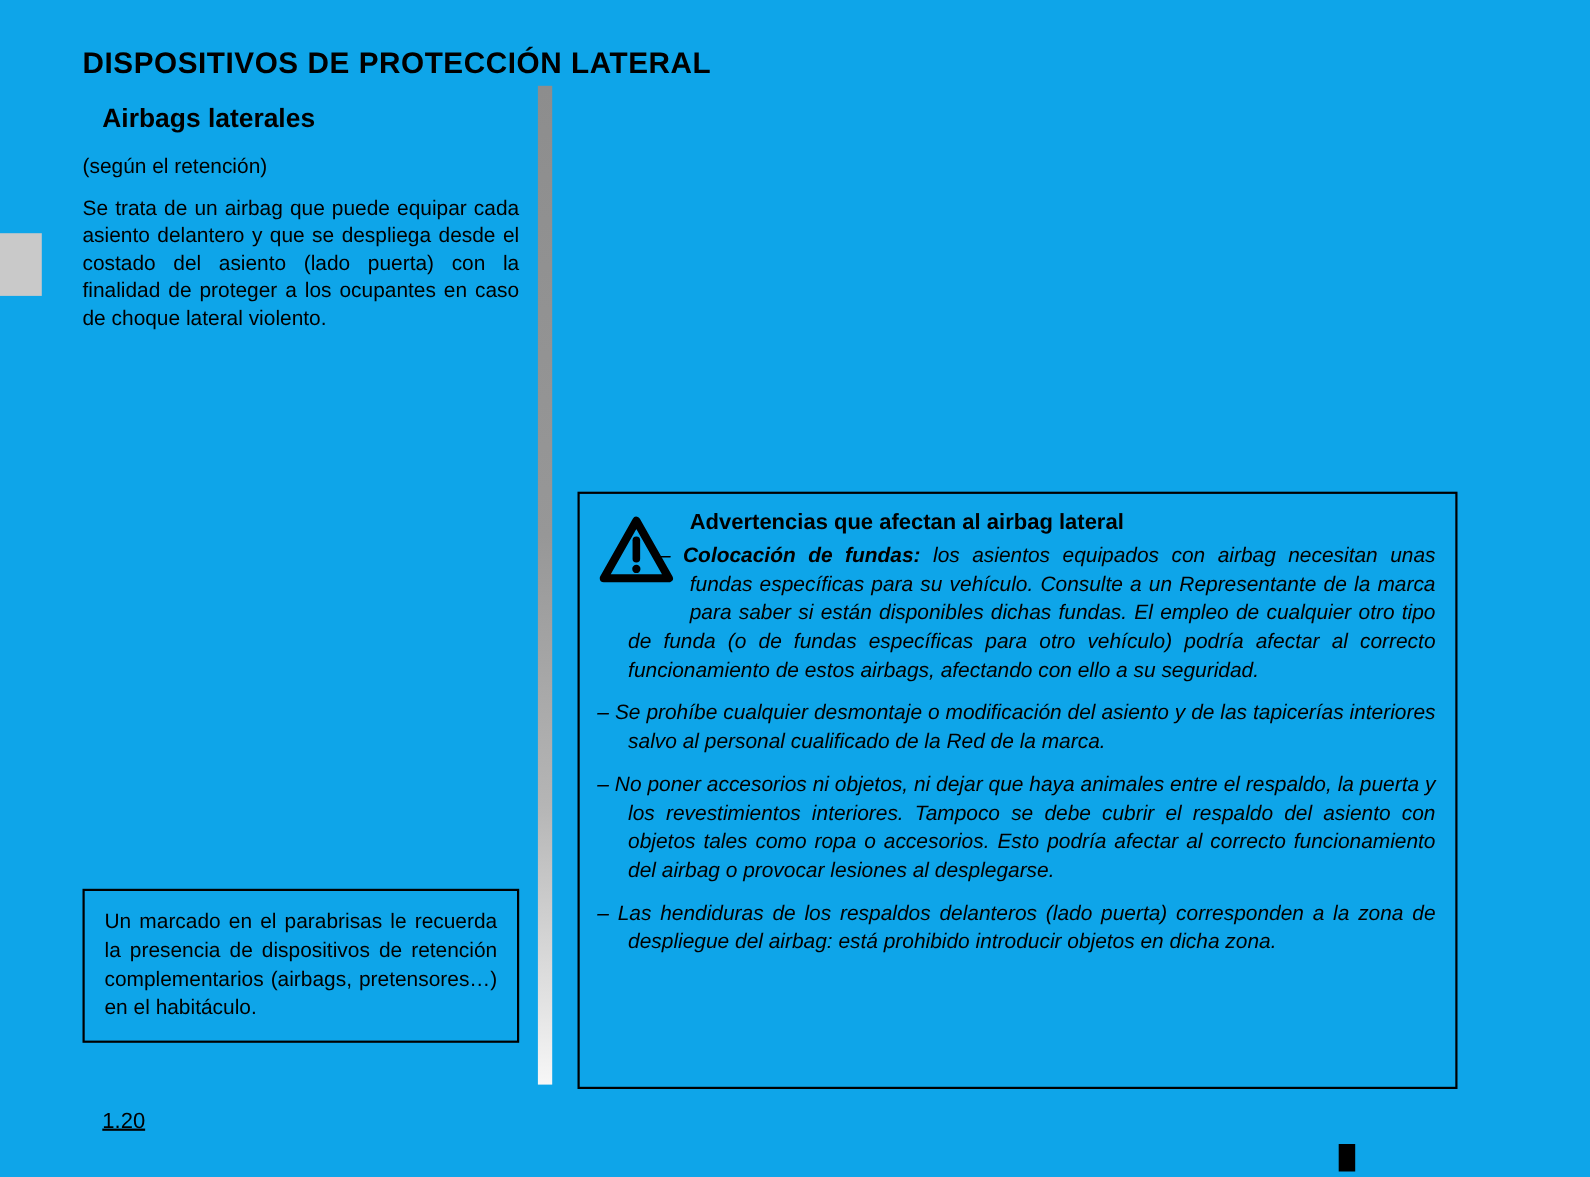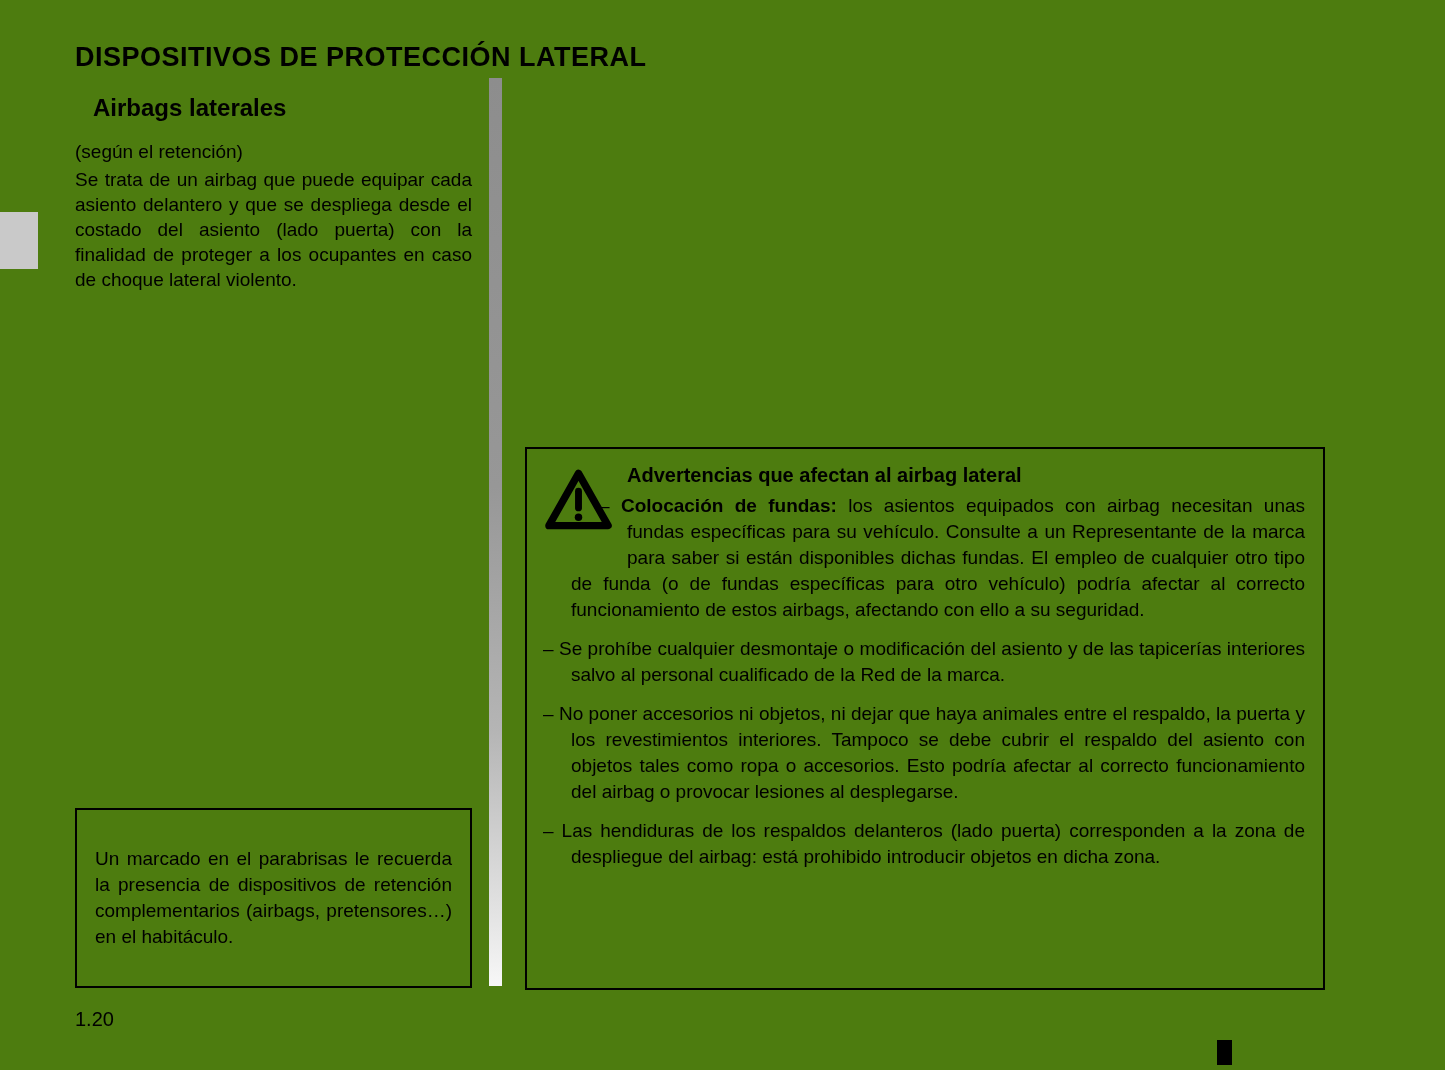--- a/index.html
+++ b/index.html
@@ -6,21 +6,21 @@
     margin: 0;
     padding: 0;
     background: #ffffff;
     font-family: "Liberation Sans", "DejaVu Sans", sans-serif;
     color: #000;
   }
   .page {
     position: relative;
     width: 1445px;
     height: 1070px;
-    background: #4d7c0f;
+    background: #0ea5e9;
     overflow: hidden;
   }
 
   
   .main-title {
     position: absolute;
     left: 75px;
     top: 24px;
     font-size: 27px;
     font-weight: bold;
@@ -59,45 +59,46 @@
     margin: 18px;
     font-size: 24px;
     font-weight: bold;
     line-height: 28px;
   }
   .left-col .subheading {
     font-size: 19px;
     line-height: 24px;
   }
   .left-col .body-par {
-    margin-top: 3px;
+    margin-top: 13px;
     font-size: 19px;
     line-height: 25px;
     text-align: justify;
   }
 
   
   .note-box {
     position: absolute;
     left: 75px;
     top: 808px;
     width: 397px;
     box-sizing: border-box;
     border: 2px solid #000;
-    padding: 36px 18px;
+    padding: 16px 18px;
     font-size: 19px;
     line-height: 26px;
     text-align: justify;
   }
 
   .page-number {
     position: absolute;
-    left: 75px;
+    left: 93px;
     top: 1008px;
     font-size: 20px;
+    text-decoration: underline;
   }
 
   
   .warning-box {
     position: absolute;
     left: 525px;
     top: 447px;
     width: 800px;
     height: 543px;
     box-sizing: border-box;
@@ -118,20 +119,21 @@
     font-size: 20px;
     font-weight: bold;
     margin: 0 0 4px 0;
     line-height: 27px;
     text-align: left;
   }
   .warn-item {
     margin: 0 0 13px 0;
     padding-left: 28px;
     text-indent: -28px;
+    font-style: italic;
   }
   .warn-item:last-child { margin-bottom: 0; }
 
   
   .print-marker {
     position: absolute;
     left: 1217px;
     top: 1040px;
     width: 15px;
     height: 25px;

